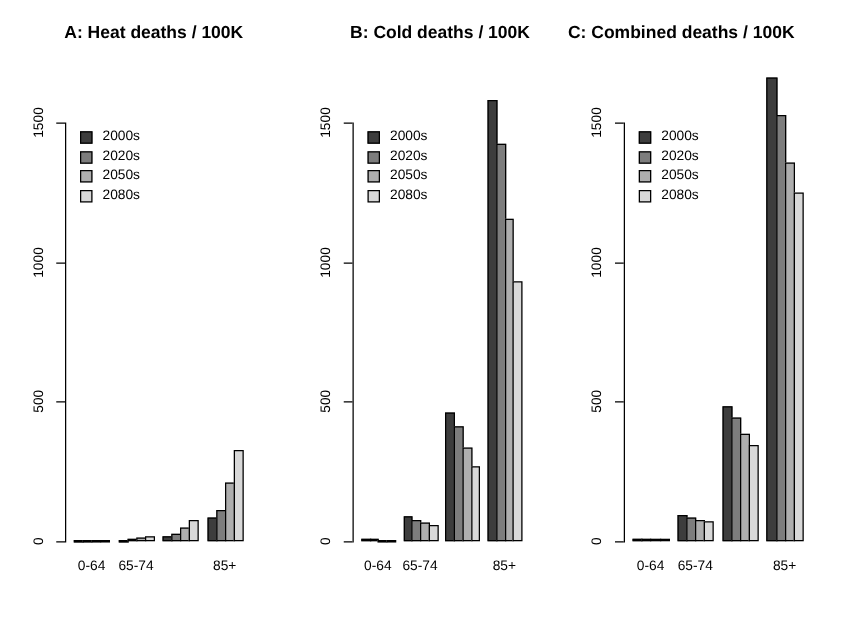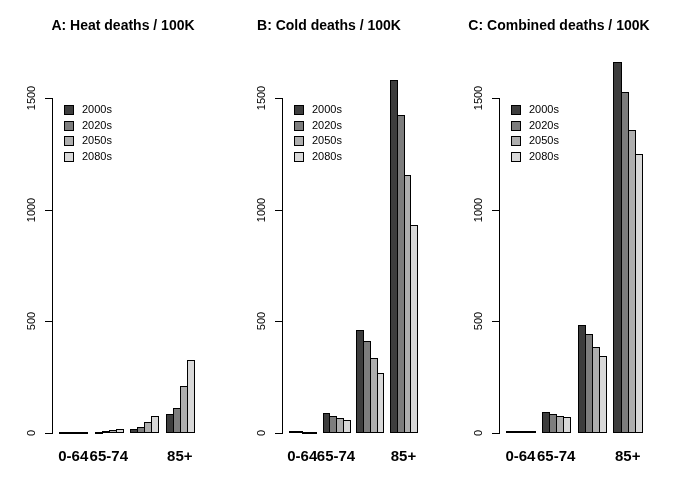--- a/index.html
+++ b/index.html
@@ -37,25 +37,24 @@
   }
   .y-tick-label {
     position: absolute;
     font-size: 11px;
     white-space: nowrap;
     transform: translate(-50%, -50%) rotate(-90deg);
     color: #000000;
   }
   .x-tick-label {
     position: absolute;
-    font-size: 15px;
+    font-size: 11px;
     white-space: nowrap;
     transform: translateX(-50%);
     color: #000000;
-    font-weight: bold;
   }
   .bar {
     position: absolute;
     box-sizing: border-box;
     border: 1px solid #000000;
   }
   .legend-swatch {
     position: absolute;
     box-sizing: border-box;
     width: 10px;
@@ -67,22 +66,22 @@
     font-size: 11px;
     white-space: nowrap;
     color: #000000;
   }
 </style>
 </head>
 <body>
 
 <div class="figure">
   <div class="panel-title" style="left: 123px;">A: Heat deaths / 100K</div>
-  <div class="panel-title" style="left: 329px;">B: Cold deaths / 100K</div>
-  <div class="panel-title" style="left: 559px;">C: Combined deaths / 100K</div>
+  <div class="panel-title" style="left: 352px;">B: Cold deaths / 100K</div>
+  <div class="panel-title" style="left: 545px;">C: Combined deaths / 100K</div>
   <div id="chart-layer">
       <div class="axis-line" style="left: 52px; top: 98px; height: 336px;"></div>
       <div class="y-tick" style="left: 45px; top: 433px; width: 7px;"></div>
       <div class="y-tick-label" style="left: 31px; top: 433px;">0</div>
       <div class="y-tick" style="left: 45px; top: 321.333px; width: 7px;"></div>
       <div class="y-tick-label" style="left: 31px; top: 321.333px;">500</div>
       <div class="y-tick" style="left: 45px; top: 209.667px; width: 7px;"></div>
       <div class="y-tick-label" style="left: 31px; top: 209.667px;">1000</div>
       <div class="y-tick" style="left: 45px; top: 98px; width: 7px;"></div>
       <div class="y-tick-label" style="left: 31px; top: 98px;">1500</div>

